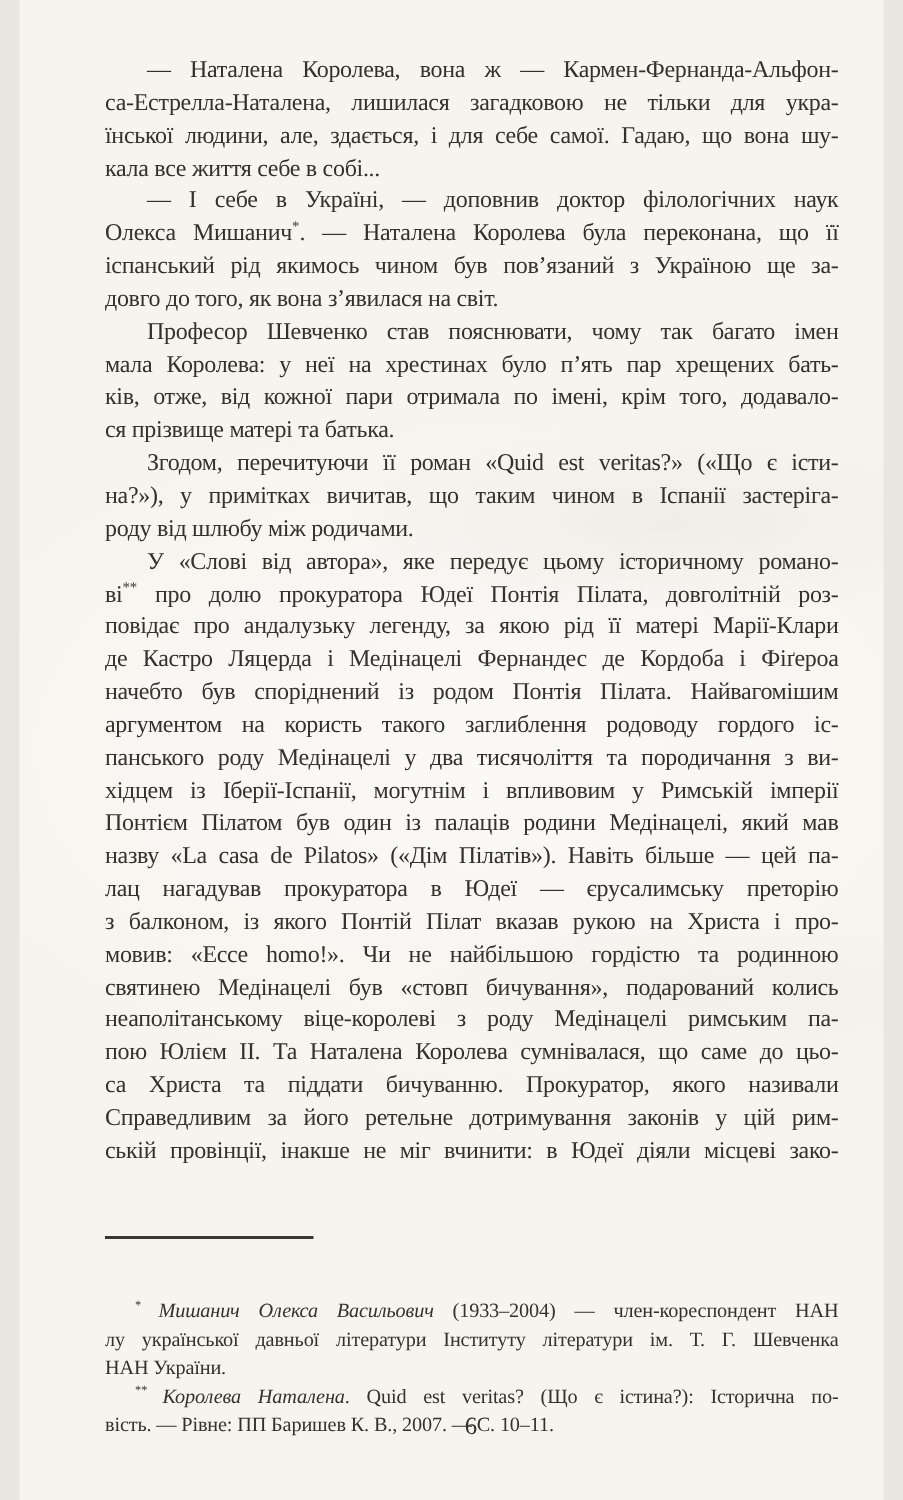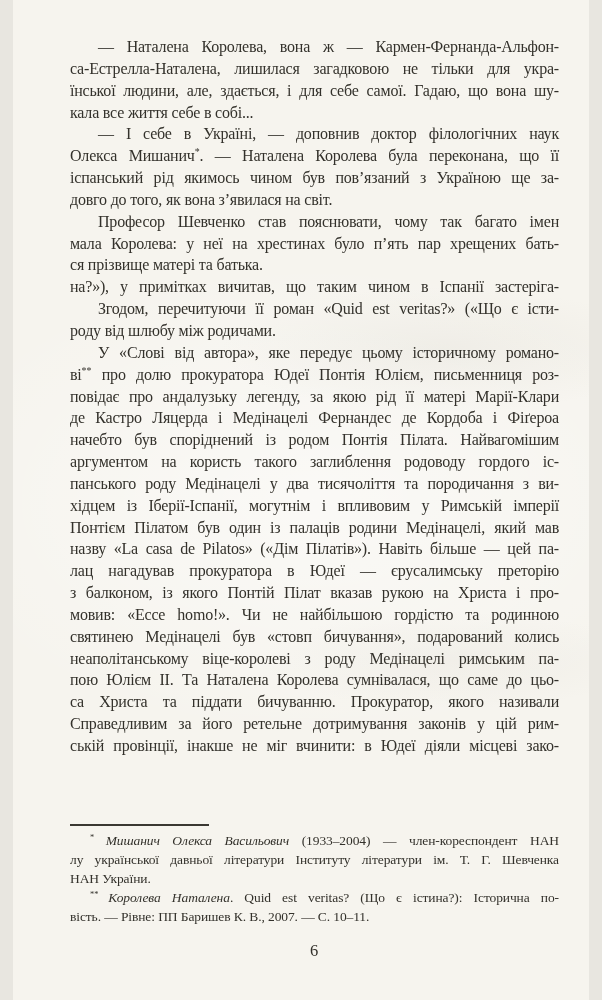--- a/index.html
+++ b/index.html
@@ -39,21 +39,21 @@
     position: absolute;
     left: 57px;
     top: 824px;
     width: 139px;
     height: 2px;
     background: #3a3832;
   }
   .footnotes {
     position: absolute;
     left: 57px;
-    top: 832px;
+    top: 865px;
     width: 489px;
     font-size: 13.5px;
     line-height: 18.9px;
     letter-spacing: -0.1px;
   }
   .footnotes .line.first { text-indent: 20px; }
   .it { font-style: italic; }
   .sup {
     vertical-align: super;
     font-size: 0.62em;
@@ -83,30 +83,31 @@
       </div>
       <div class="para">
         <div class="line first"><span>— І себе в Україні, — доповнив доктор філологічних наук</span></div>
         <div class="line"><span>Олекса Мишанич</span><span class="sup">*</span><span>. — Наталена Королева була переконана, що її</span></div>
         <div class="line"><span>іспанський рід якимось чином був пов’язаний з Україною ще за-</span></div>
         <div class="line last"><span>довго до того, як вона з’явилася на світ.</span></div>
       </div>
       <div class="para">
         <div class="line first"><span>Професор Шевченко став пояснювати, чому так багато імен</span></div>
         <div class="line"><span>мала Королева: у неї на хрестинах було п’ять пар хрещених бать-</span></div>
+        <div class="line"><span>ків, отже, від кожної пари отримала по імені, крім того, додавало-</span></div>
         <div class="line last"><span>ся прізвище матері та батька.</span></div>
       </div>
       <div class="para">
+        <div class="line first"><span>Згодом, перечитуючи її роман «Quid est veritas?» («Що є істи-</span></div>
         <div class="line"><span>на?»), у примітках вичитав, що таким чином в Іспанії застеріга-</span></div>
-        <div class="line first"><span>Згодом, перечитуючи її роман «Quid est veritas?» («Що є істи-</span></div>
         <div class="line last"><span>роду від шлюбу між родичами.</span></div>
       </div>
       <div class="para justify-last">
         <div class="line first"><span>У «Слові від автора», яке передує цьому історичному романо-</span></div>
-        <div class="line"><span>ві</span><span class="sup">**</span><span> про долю прокуратора Юдеї Понтія Юлієм, письменниця роз-</span></div>
+        <div class="line"><span>ві</span><span class="sup">**</span><span> про долю прокуратора Юдеї Понтія Пілата, довголітній роз-</span></div>
         <div class="line"><span>повідає про андалузьку легенду, за якою рід її матері Марії-Клари</span></div>
         <div class="line"><span>де Кастро Ляцерда і Медінацелі Фернандес де Кордоба і Фіґероа</span></div>
         <div class="line"><span>начебто був споріднений із родом Понтія Пілата. Найвагомішим</span></div>
         <div class="line"><span>аргументом на користь такого заглиблення родоводу гордого іс-</span></div>
         <div class="line"><span>панського роду Медінацелі у два тисячоліття та породичання з ви-</span></div>
         <div class="line"><span>хідцем із Іберії-Іспанії, могутнім і впливовим у Римській імперії</span></div>
         <div class="line"><span>Понтієм Пілатом був один із палаців родини Медінацелі, який мав</span></div>
         <div class="line"><span>назву «La casa de Pilatos» («Дім Пілатів»). Навіть більше — цей па-</span></div>
         <div class="line"><span>лац нагадував прокуратора в Юдеї — єрусалимську преторію</span></div>
         <div class="line"><span>з балконом, із якого Понтій Пілат вказав рукою на Христа і про-</span></div>

